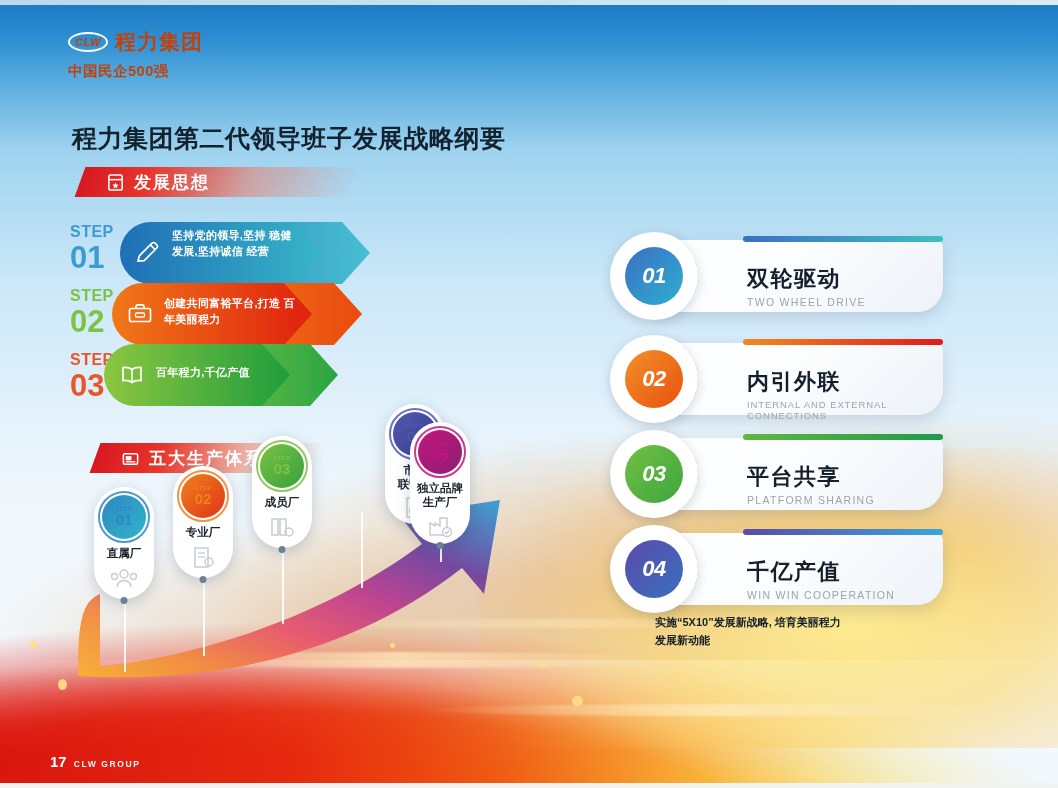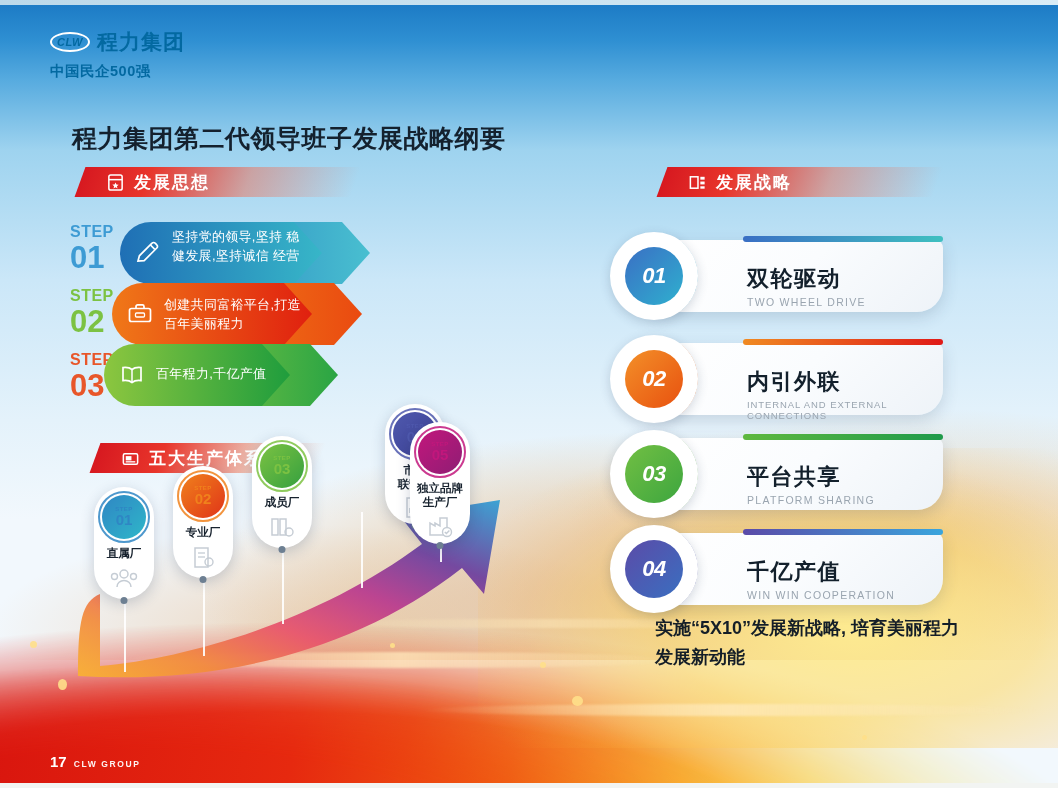--- a/index.html
+++ b/index.html
@@ -50,21 +50,21 @@
   .streak {
     position: absolute; background: linear-gradient(90deg, rgba(255,255,255,0), rgba(255,235,190,.75), rgba(255,255,255,0));
     border-radius: 50%; filter: blur(1.2px);
   }
   .spark { position: absolute; background: #ffe08a; border-radius: 50%; filter: blur(.6px); opacity: .9; }
 
   .bg-topband { position: absolute; left:0; right:0; top:0; height:5px; background: linear-gradient(90deg,#bcd9ea,#d9ecf6); }
   .bg-botband { position: absolute; left:0; right:0; bottom:0; height:5px; background:#f2f4f2; }
 
   
-  .logo { position: absolute; left: 50px; top: 28px; color: #0369a1; }
+  .logo { position: absolute; left: 68px; top: 28px; color: #c2410c; }
   .logo-row { display: flex; align-items: center; gap: 7px; }
   .logo-mark {
     width: 40px; height: 20px; border: 2px solid #fff; border-radius: 50%;
     display: flex; align-items: center; justify-content: center;
     font-size: 11px; font-weight: bold; letter-spacing: .5px; font-style: italic;
   }
   .logo-cn { font-size: 21px; font-weight: bold; letter-spacing: 1px; }
   .logo-sub { margin-top: 6px; font-size: 14.5px; font-weight: bold; letter-spacing: .5px; }
 
   
@@ -88,21 +88,21 @@
   .steplab .w { font-size: 16px; font-weight: bold; letter-spacing: .5px; }
   .steplab .n { font-size: 31px; font-weight: bold; letter-spacing: 0; margin-top: 2px; }
 
   .arrowrow { position: absolute; }
   .chev {
     position: absolute; top: 0; height: 100%;
     clip-path: polygon(0 0, calc(100% - 28px) 0, 100% 50%, calc(100% - 28px) 100%, 0 100%);
   }
   .chev.rnd { border-top-left-radius: 34px; border-bottom-left-radius: 34px; }
   .chev-txt {
-    position: absolute; color: #fff; font-size: 13px; font-weight: normal;
+    position: absolute; color: #fff; font-size: 11px; font-weight: bold;
     line-height: 1.45; letter-spacing: .3px;
   }
   .chev-ico { position: absolute; width: 28px; height: 28px; }
 
   
   .pill {
     position: absolute; width: 60px; border-radius: 30px; background: #fff;
     box-shadow: 0 4px 14px rgba(40,60,90,.22);
     display: flex; flex-direction: column; align-items: center; padding-top: 8px;
   }
@@ -144,21 +144,21 @@
     width: 58px; height: 58px; border-radius: 50%; color: #fff;
     display: flex; align-items: center; justify-content: center;
     font-size: 22px; font-weight: bold; font-style: italic; letter-spacing: -.5px;
   }
   .scard-txt { position: absolute; left: 92px; top: 24px; }
   .scard-cn { font-size: 22px; font-weight: bold; color: #13202c; letter-spacing: 1.5px; }
   .scard-en { margin-top: 2px; font-size: 10.5px; color: #9aa5b0; letter-spacing: 1.3px; }
 
   .foot-note {
     position: absolute; left: 655px; top: 614px; width: 310px;
-    font-size: 18px; font-weight: bold; color: #141e28; line-height: 1.6;
+    font-size: 11px; font-weight: bold; color: #141e28; line-height: 1.6;
   }
 
   
   .footer { position: absolute; left: 50px; bottom: 18px; display: flex; align-items: baseline; gap: 7px; color: #fff; }
   .footer .pg { font-size: 15px; font-weight: bold; }
   .footer .bn { font-size: 8.5px; letter-spacing: 1.6px; font-weight: bold; opacity: .95; }
 </style>
 </head>
 <body>
 
@@ -212,34 +212,20 @@
         <svg viewBox="0 0 20 20" width="19" height="19">
             <rect x="3" y="2" width="14" height="16" rx="2" fill="none" stroke="#fff" stroke-width="1.6"></rect>
             <line x1="3" y1="7" x2="17" y2="7" stroke="#fff" stroke-width="1.6"></line>
             <path d="M10 10l1 2.2 2.3.2-1.8 1.6.6 2.3L10 15l-2.1 1.3.6-2.3L6.7 12.2l2.3-.2z" fill="#fff"></path>
           </svg>
       </span>
       <span class="label">发展思想</span>
     </div>
   </div>
 
-  <div class="sec-head" style="left:662px; top:167px; width:300px;">
-    <div class="ribbon"></div>
-    <div class="inner">
-      <span class="sec-ico">
-        <svg viewBox="0 0 20 20" width="19" height="19">
-            <rect x="2.5" y="4" width="8" height="12" fill="none" stroke="#fff" stroke-width="1.6"></rect>
-            <rect x="13" y="4" width="4.5" height="3" fill="#fff"></rect>
-            <rect x="13" y="9" width="4.5" height="3" fill="#fff"></rect>
-            <rect x="13" y="14" width="4.5" height="2.5" fill="#fff"></rect>
-          </svg>
-      </span>
-      <span class="label">发展战略</span>
-    </div>
-  </div>
 
   <div class="steplab" style="left:70px; top:224px; color:#3d9bd4;">
     <div class="w">STEP</div>
     <div class="n">01</div>
   </div>
   <div class="arrowrow" style="left:120px; top:222px; width:250px; height:62px;">
     <div class="chev" style="left:96px; width:154px; background:linear-gradient(90deg,#2f8fc4,#49bfd0);"></div>
     <div class="chev rnd" style="left:0; width:202px; background:linear-gradient(90deg,#1f6fb5,#37b6c8);"></div>
     <span class="chev-ico" style="left:14px; top:16px;">
       <svg viewBox="0 0 28 28" width="28" height="28">

